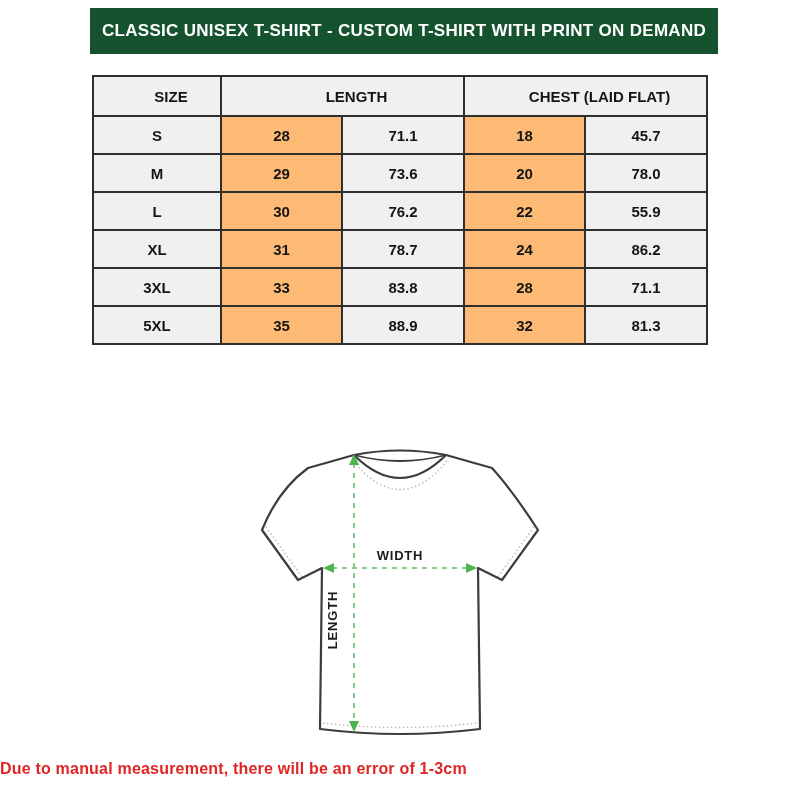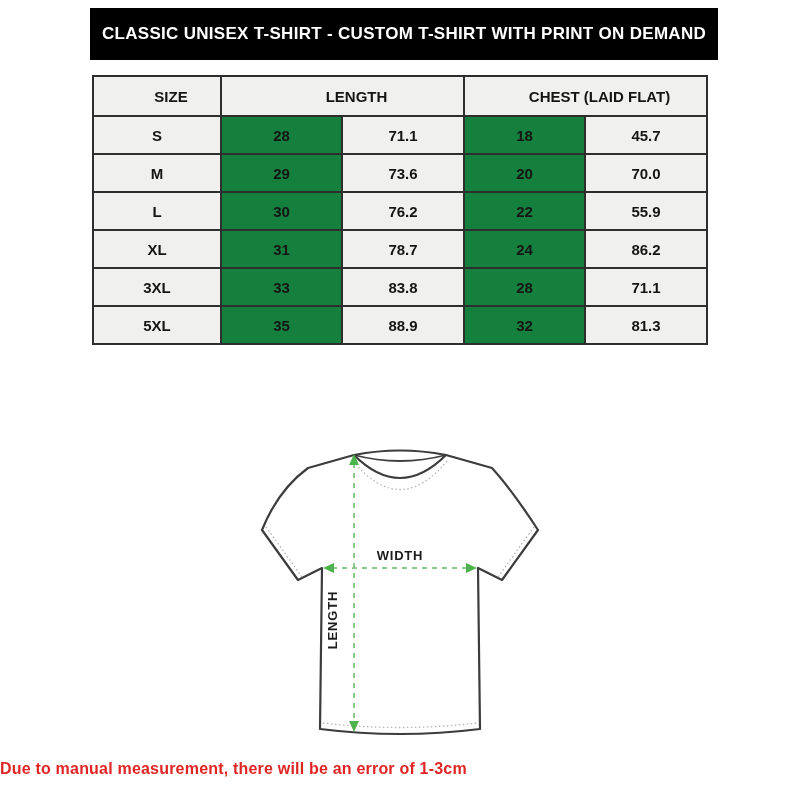--- a/index.html
+++ b/index.html
@@ -1,35 +1,35 @@
 <!DOCTYPE html>
 <html><head>
 <meta charset="utf-8">
 <style>
   html,body { margin:0; padding:0; }
   body {
     width:800px; height:800px; position:relative; background:#ffffff;
     font-family:"Liberation Sans", sans-serif; overflow:hidden;
   }
   .banner {
-    position:absolute; left:90px; top:8px; width:628px; height:52px;
-    background:#000000; color:#ffffff; display:flex; align-items:center; justify-content:center;
+    position:absolute; left:90px; top:8px; width:628px; height:46px;
+    background:#14532d; color:#ffffff; display:flex; align-items:center; justify-content:center;
     font-weight:bold; font-size:17px; letter-spacing:0.3px; text-align:center;
   }
   table.size-table {
     position:absolute; left:92px; top:75px; width:614px;
     border-collapse:collapse; table-layout:fixed;
   }
   .size-table th, .size-table td {
     border:2px solid #2e2e2e; text-align:center; vertical-align:middle;
     font-weight:bold; font-size:15px; color:#151515; padding:0; height:36px;
   }
   .size-table thead th { height:38px; background:#f0f0ef;padding-left:28px; }
   .c-gray { background:#f0f0ef; }
-  .c-white { background:#15803d; }
+  .c-white { background:#fdba74; }
   .tshirt-figure { position:absolute; left:250px; top:442px; width:300px; height:300px; }
   .note {
     position:absolute; left:0; top:760px; width:800px; 
     color:#e02525; font-weight:bold; font-size:16px; letter-spacing:0.2px;
   }
   .dim-label {
     font-family:"Liberation Sans", sans-serif; font-weight:bold; font-size:13px;
     fill:#1c1c1c; letter-spacing:0.8px;
   }
 </style>
@@ -61,21 +61,21 @@
         <td class="c-white">28</td>
         <td class="c-gray">71.1</td>
         <td class="c-white">18</td>
         <td class="c-gray">45.7</td>
       </tr>
       <tr>
         <td class="c-gray">M</td>
         <td class="c-white">29</td>
         <td class="c-gray">73.6</td>
         <td class="c-white">20</td>
-        <td class="c-gray">70.0</td>
+        <td class="c-gray">78.0</td>
       </tr>
       <tr>
         <td class="c-gray">L</td>
         <td class="c-white">30</td>
         <td class="c-gray">76.2</td>
         <td class="c-white">22</td>
         <td class="c-gray">55.9</td>
       </tr>
       <tr>
         <td class="c-gray">XL</td>

